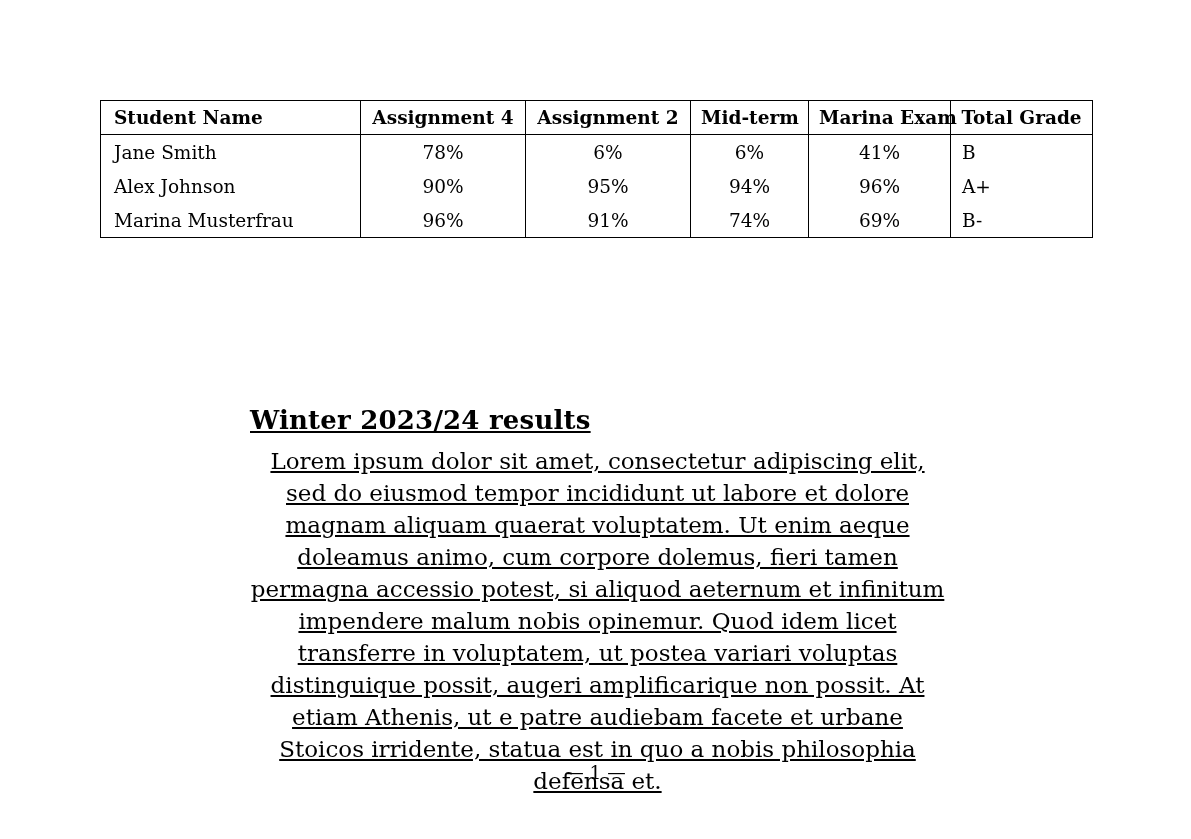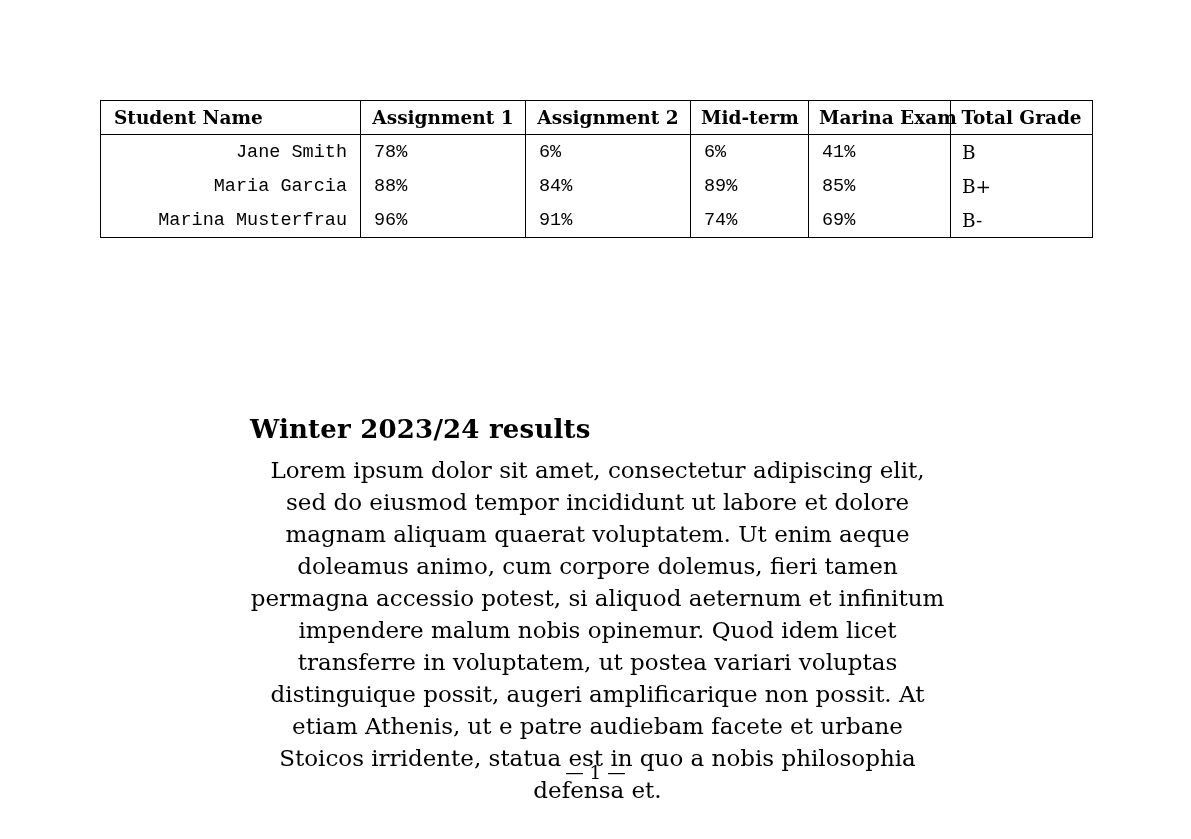--- a/index.html
+++ b/index.html
@@ -41,30 +41,31 @@
   }
   table.grades th.left { text-align: left; padding-left: 13px; }
   table.grades td {
     border-left: 1.5px solid #000;
     border-right: 1.5px solid #000;
     height: 34px;
     padding: 0 13px;
     vertical-align: middle;
     white-space: nowrap;
   }
-  table.grades td.name  { text-align: right; font-family: Liberation Mono, monospace; }
-  table.grades td.num   { text-align: left; font-family: Liberation Mono, monospace; }
+  table.grades td.name  { text-align: left; }
+  table.grades td.num   { text-align: center; }
   table.grades td.grade { text-align: left; padding-left: 11px; }
 
   
   .results {
     position: absolute;
     left: 250px;
-    top: 414px;
+    top: 405px;
     width: 695px;
+    text-decoration: underline;
   }
   .results h1 {
     margin: 0 0 9px 0;
     font-size: 26px;
     line-height: 1.2;
     font-weight: bold;
     letter-spacing: 0.2px;
   }
   .results p {
     margin: 0;
@@ -93,43 +94,43 @@
       <col class="c0">
         <col class="c1">
         <col class="c2">
         <col class="c3">
         <col class="c4">
         <col class="c5">
     </colgroup>
     <thead>
       <tr>
         <th class="left">Student Name</th>
-        <th>Assignment 1</th>
+        <th>Assignment 4</th>
         <th>Assignment 2</th>
         <th>Mid-term</th>
         <th>Marina Exam</th>
         <th>Total Grade</th>
       </tr>
     </thead>
     <tbody>
       <tr>
         <td class="name">Jane Smith</td>
         <td class="num">78%</td>
         <td class="num">6%</td>
         <td class="num">6%</td>
         <td class="num">41%</td>
         <td class="grade">B</td>
       </tr>
       <tr>
-        <td class="name">Maria Garcia</td>
-        <td class="num">88%</td>
-        <td class="num">84%</td>
-        <td class="num">89%</td>
-        <td class="num">85%</td>
-        <td class="grade">B+</td>
+        <td class="name">Alex Johnson</td>
+        <td class="num">90%</td>
+        <td class="num">95%</td>
+        <td class="num">94%</td>
+        <td class="num">96%</td>
+        <td class="grade">A+</td>
       </tr>
       <tr>
         <td class="name">Marina Musterfrau</td>
         <td class="num">96%</td>
         <td class="num">91%</td>
         <td class="num">74%</td>
         <td class="num">69%</td>
         <td class="grade">B-</td>
       </tr>
     </tbody>

